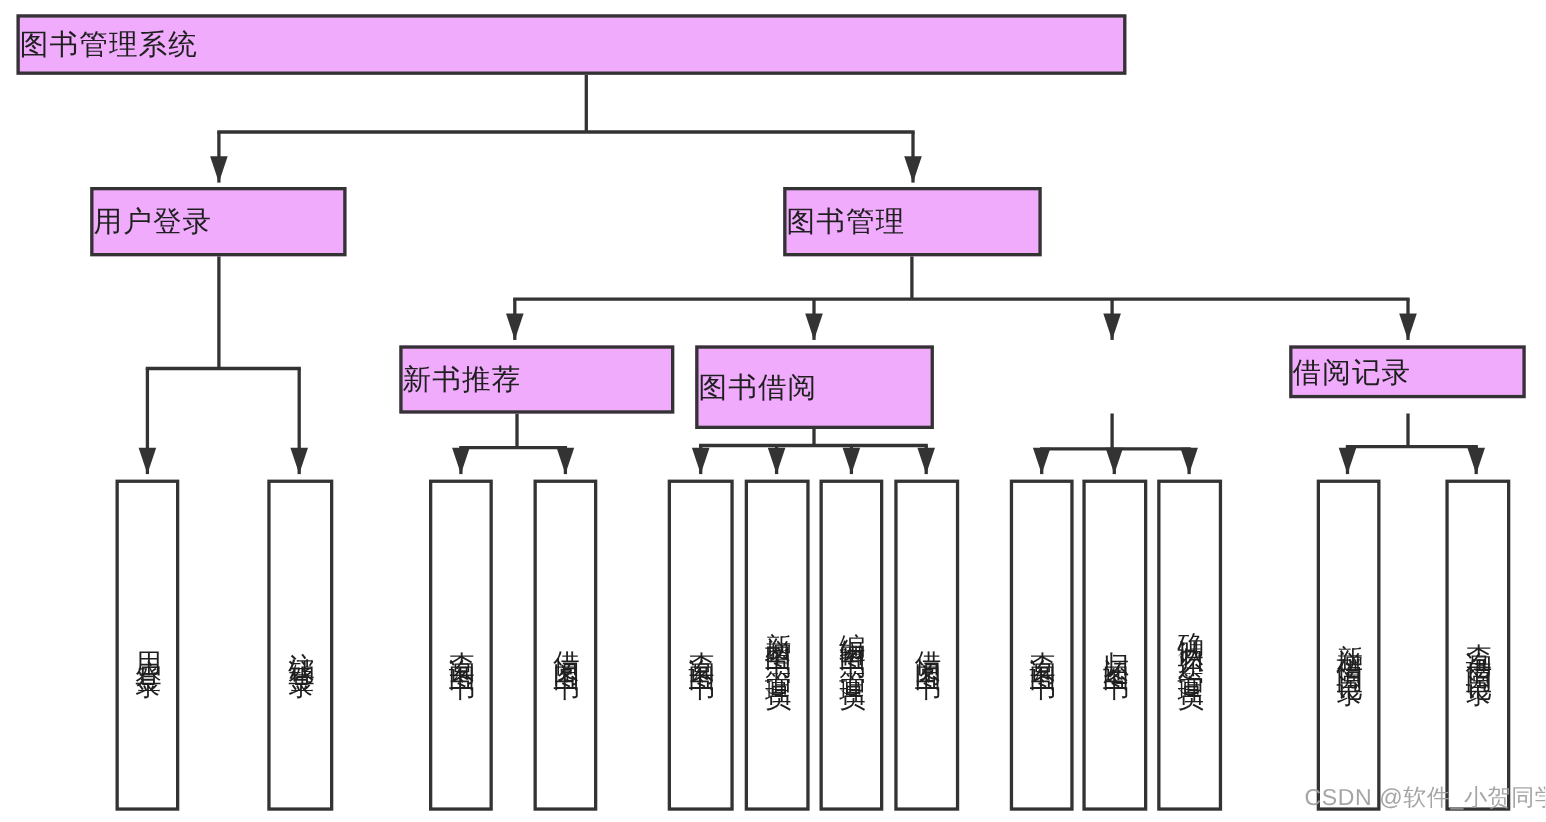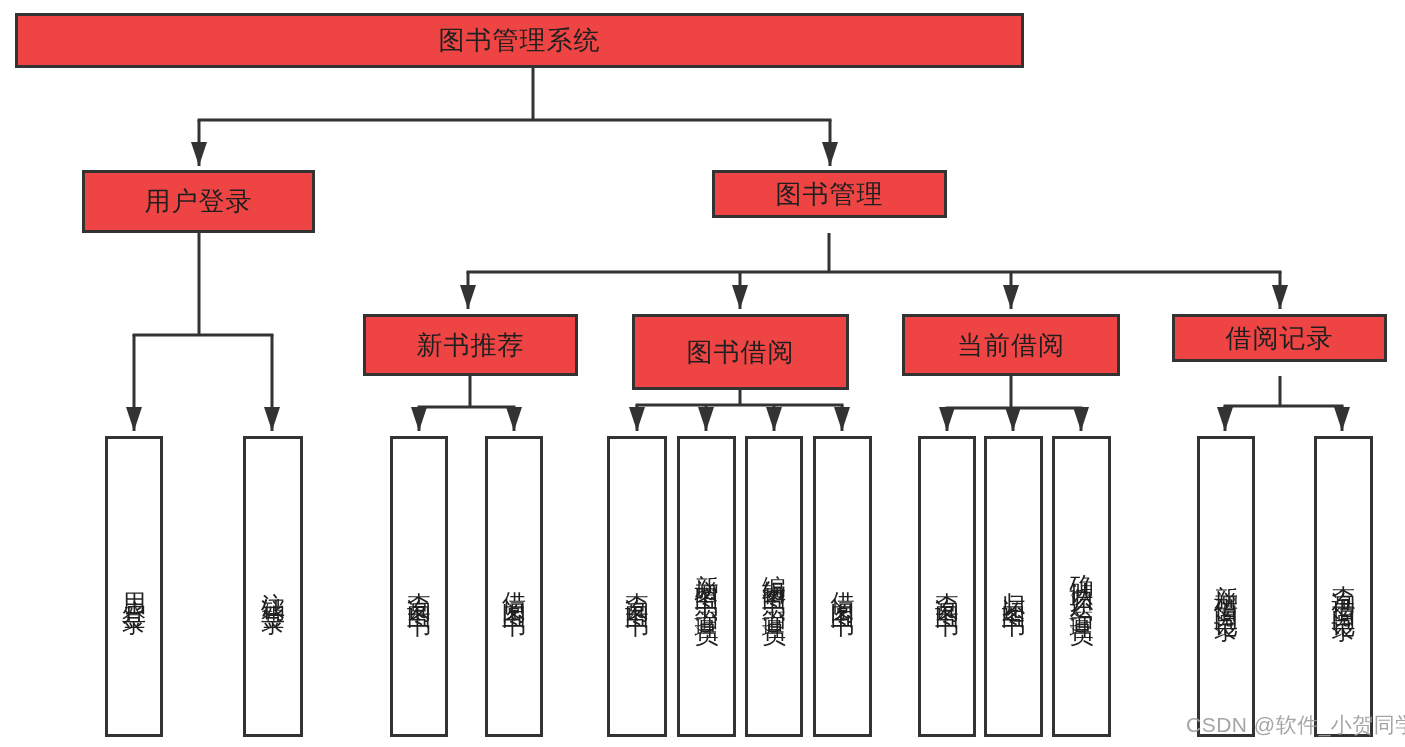--- a/index.html
+++ b/index.html
@@ -3,22 +3,22 @@
 <meta charset="utf-8">
 <style>
   html,body{margin:0;padding:0;background:#ffffff;}
   .stage{
     position:relative;width:1405px;height:747px;background:#ffffff;
     font-family:"Liberation Sans",sans-serif;overflow:hidden;
   }
   svg.connectors{position:absolute;left:0;top:0;z-index:1;}
   .hbox{
     position:absolute;box-sizing:border-box;z-index:2;
-    border:3px solid #333333;background:#ef4444;
-    display:flex;align-items:center;justify-content:center;
+    border:3px solid #333333;background:#f0abfc;
+    display:flex;align-items:center;justify-content:flex-start;
     font-size:26px;color:#1f1f1f;letter-spacing:1px;white-space:nowrap;
   }
   .vbox{
     position:absolute;box-sizing:border-box;z-index:2;
     top:436px;height:301px;
     border:3px solid #333333;background:#ffffff;
     display:flex;align-items:center;justify-content:center;
   }
   .vbox .vlabel{
     writing-mode:vertical-rl;text-orientation:mixed;
@@ -77,32 +77,29 @@
     </g>
   </svg>
 
   <div class="hbox" style="left:15px;top:13px;width:1009px;height:55px">
     <span>图书管理系统</span>
   </div>
 
   <div class="hbox" style="left:82px;top:170px;width:233px;height:63px">
     <span>用户登录</span>
   </div>
-  <div class="hbox" style="left:712px;top:170px;width:235px;height:48px">
+  <div class="hbox" style="left:712px;top:170px;width:235px;height:63px">
     <span>图书管理</span>
   </div>
 
-  <div class="hbox" style="left:363px;top:314px;width:215px;height:62px">
+  <div class="hbox" style="left:363px;top:314px;width:250px;height:62px">
     <span>新书推荐</span>
   </div>
   <div class="hbox" style="left:632px;top:314px;width:217px;height:76px">
     <span>图书借阅</span>
-  </div>
-  <div class="hbox" style="left:902px;top:314px;width:218px;height:62px">
-    <span>当前借阅</span>
   </div>
   <div class="hbox" style="left:1172px;top:314px;width:215px;height:48px">
     <span>借阅记录</span>
   </div>
 
   <div class="vbox" style="left:105px;width:58px">
     <span class="vlabel">用户登录</span>
   </div>
   <div class="vbox" style="left:243px;width:60px">
     <span class="vlabel">注销登录</span>

